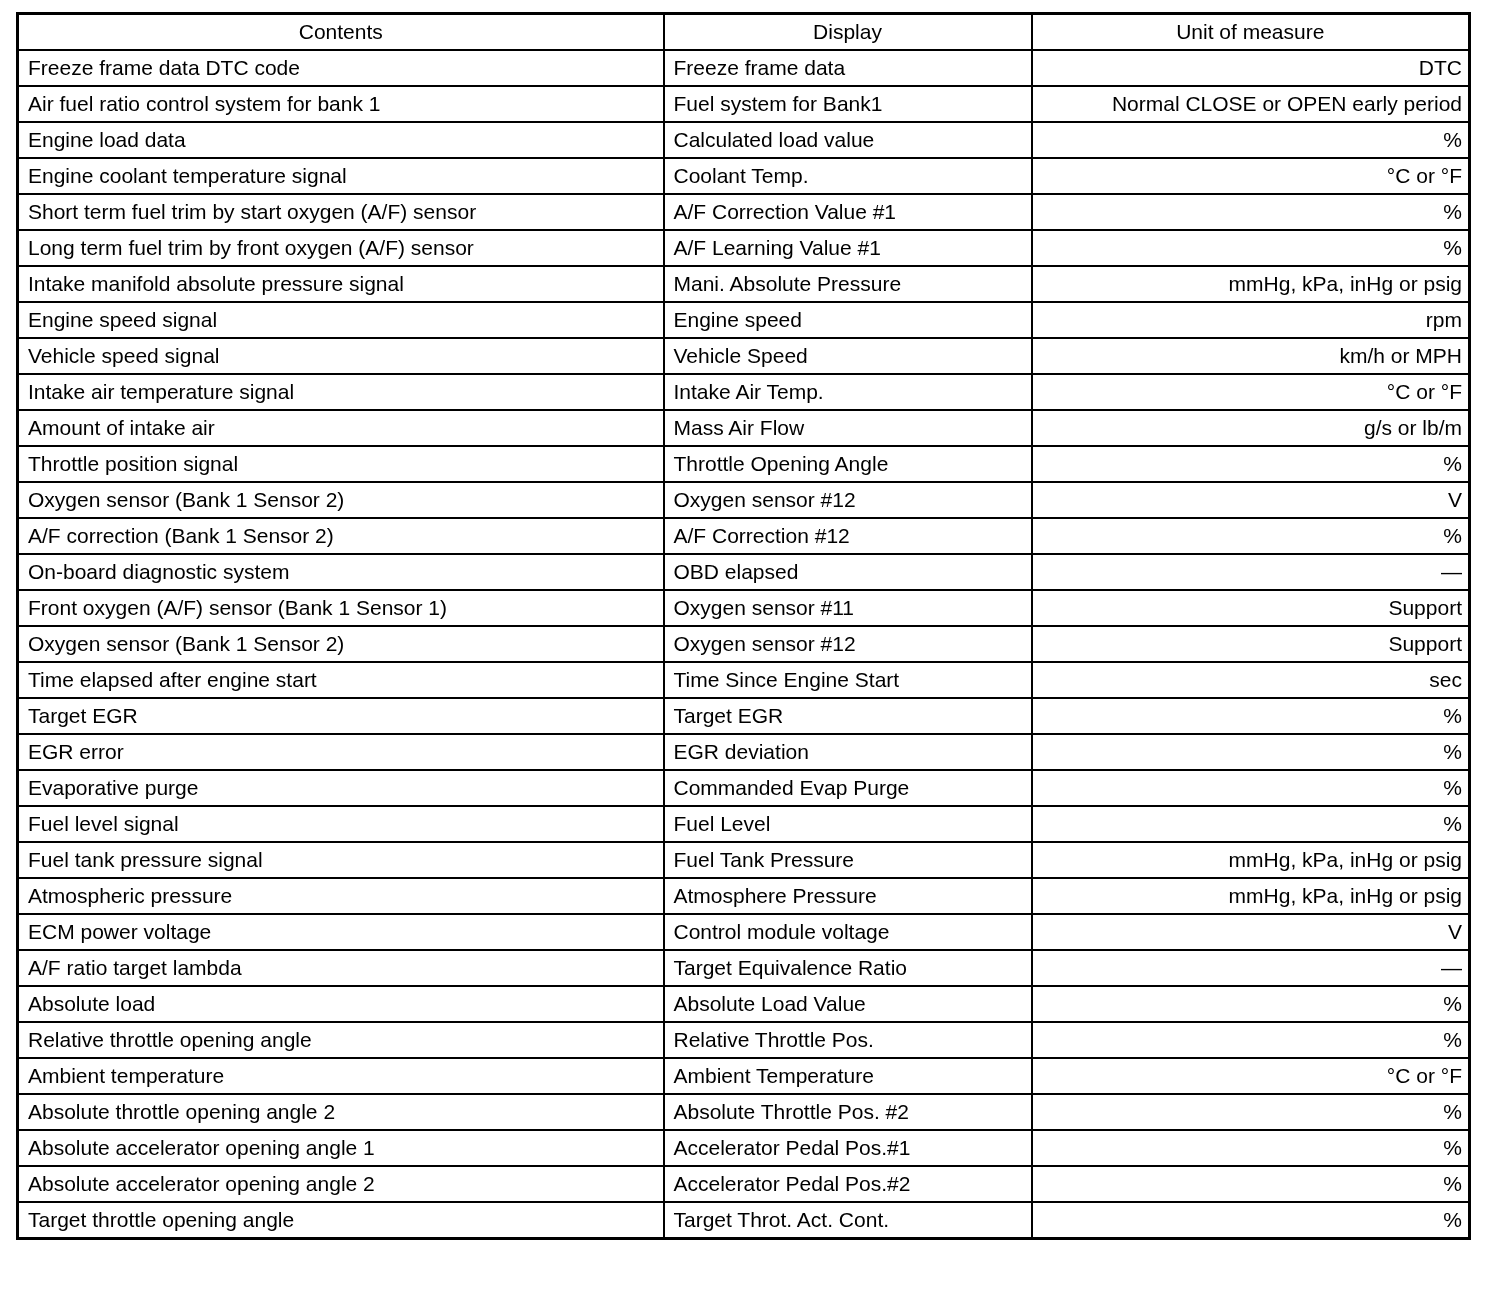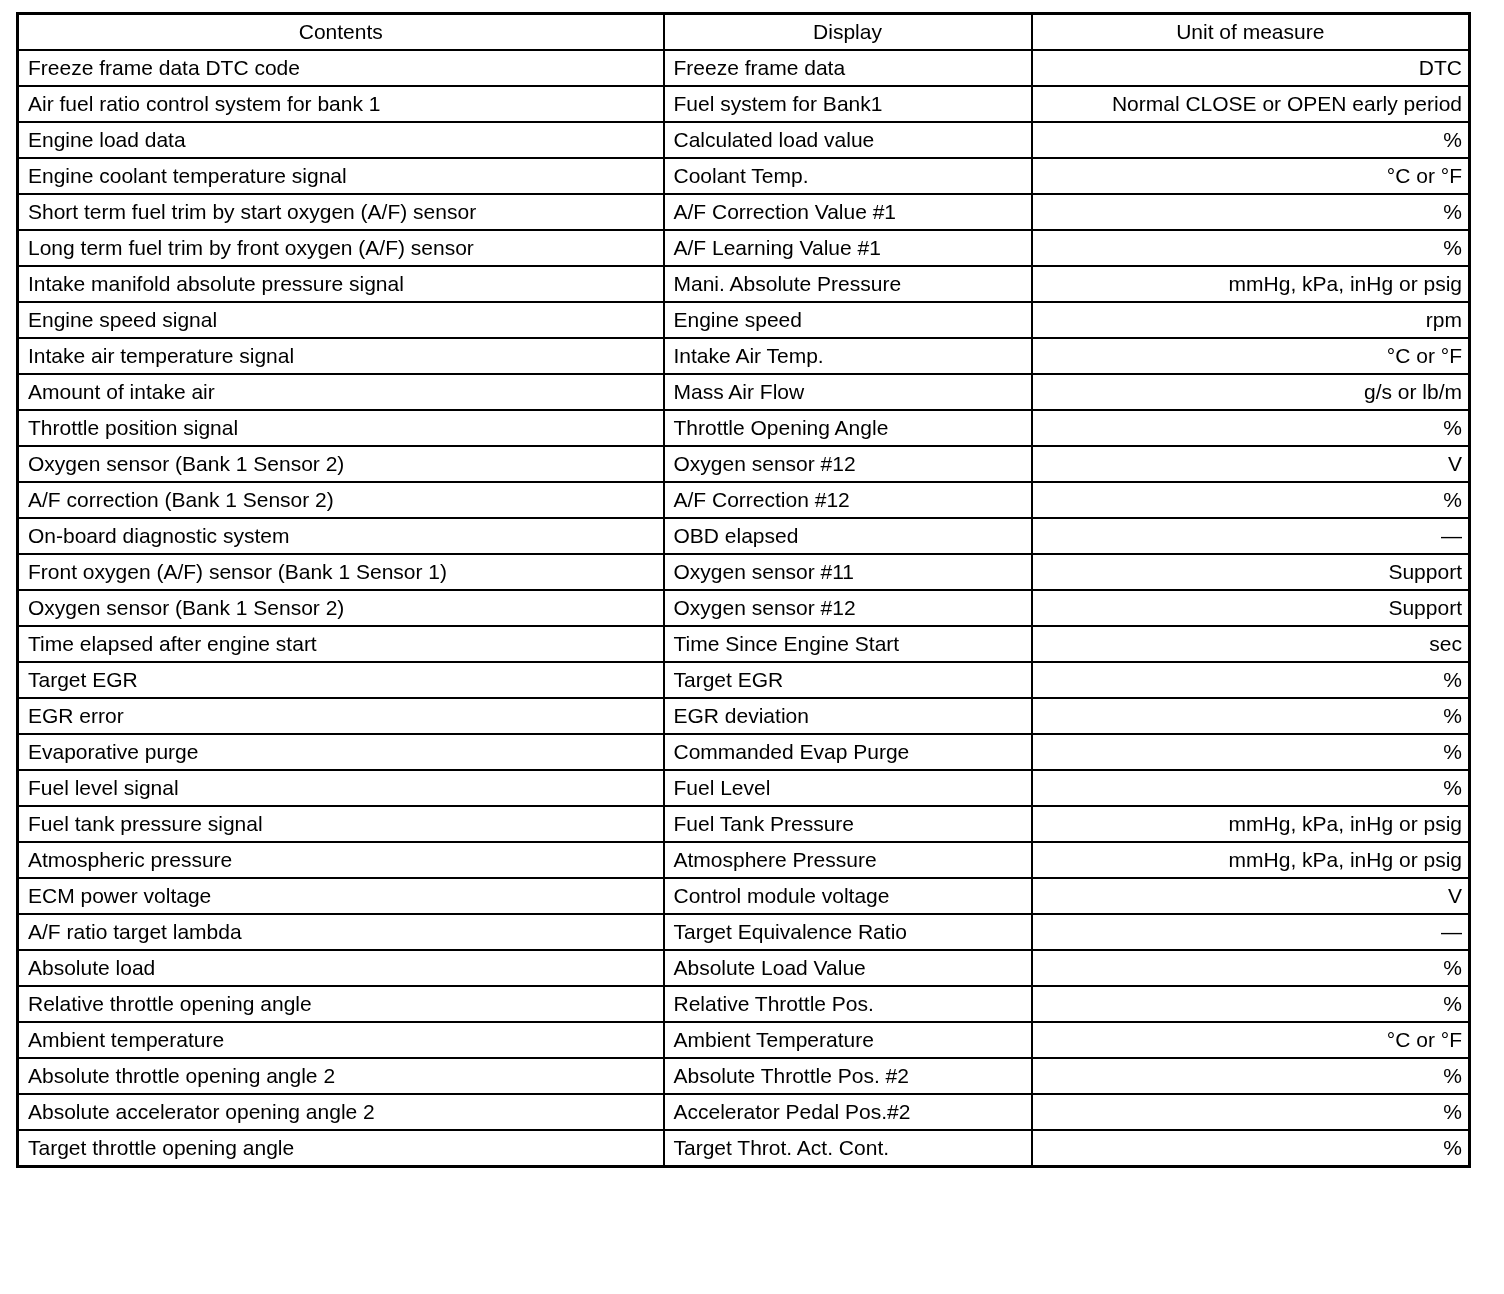--- a/index.html
+++ b/index.html
@@ -105,20 +105,25 @@
             <td class="cell-contents">Intake manifold absolute pressure signal</td>
             <td class="cell-display">Mani. Absolute Pressure</td>
             <td class="cell-unit">mmHg, kPa, inHg or psig</td>
           </tr>
           <tr>
             <td class="cell-contents">Engine speed signal</td>
             <td class="cell-display">Engine speed</td>
             <td class="cell-unit">rpm</td>
           </tr>
           <tr>
+            <td class="cell-contents">Vehicle speed signal</td>
+            <td class="cell-display">Vehicle Speed</td>
+            <td class="cell-unit">km/h or MPH</td>
+          </tr>
+          <tr>
             <td class="cell-contents">Intake air temperature signal</td>
             <td class="cell-display">Intake Air Temp.</td>
             <td class="cell-unit">°C or °F</td>
           </tr>
           <tr>
             <td class="cell-contents">Amount of intake air</td>
             <td class="cell-display">Mass Air Flow</td>
             <td class="cell-unit">g/s or lb/m</td>
           </tr>
           <tr>
@@ -207,20 +212,25 @@
             <td class="cell-unit">%</td>
           </tr>
           <tr>
             <td class="cell-contents">Ambient temperature</td>
             <td class="cell-display">Ambient Temperature</td>
             <td class="cell-unit">°C or °F</td>
           </tr>
           <tr>
             <td class="cell-contents">Absolute throttle opening angle 2</td>
             <td class="cell-display">Absolute Throttle Pos. #2</td>
+            <td class="cell-unit">%</td>
+          </tr>
+          <tr>
+            <td class="cell-contents">Absolute accelerator opening angle 1</td>
+            <td class="cell-display">Accelerator Pedal Pos.#1</td>
             <td class="cell-unit">%</td>
           </tr>
           <tr>
             <td class="cell-contents">Absolute accelerator opening angle 2</td>
             <td class="cell-display">Accelerator Pedal Pos.#2</td>
             <td class="cell-unit">%</td>
           </tr>
           <tr>
             <td class="cell-contents">Target throttle opening angle</td>
             <td class="cell-display">Target Throt. Act. Cont.</td>

